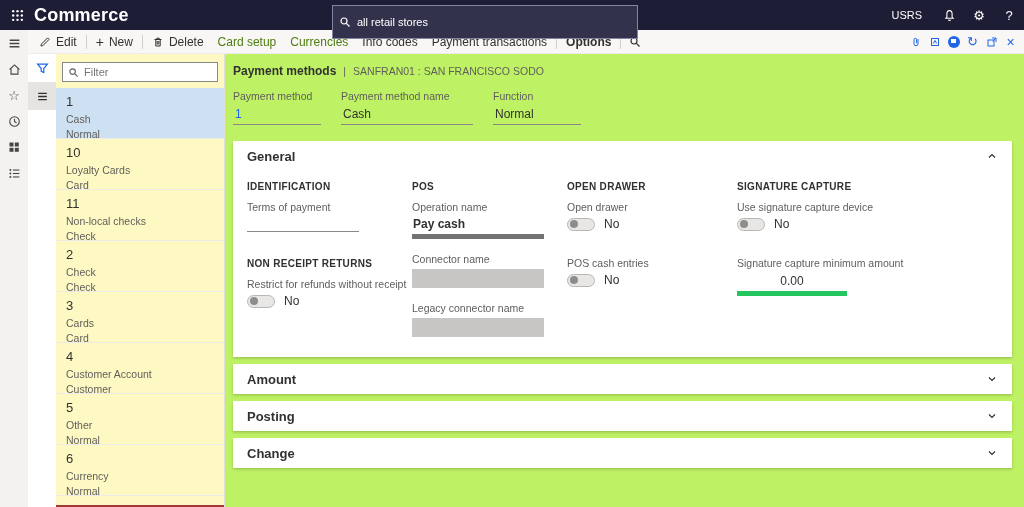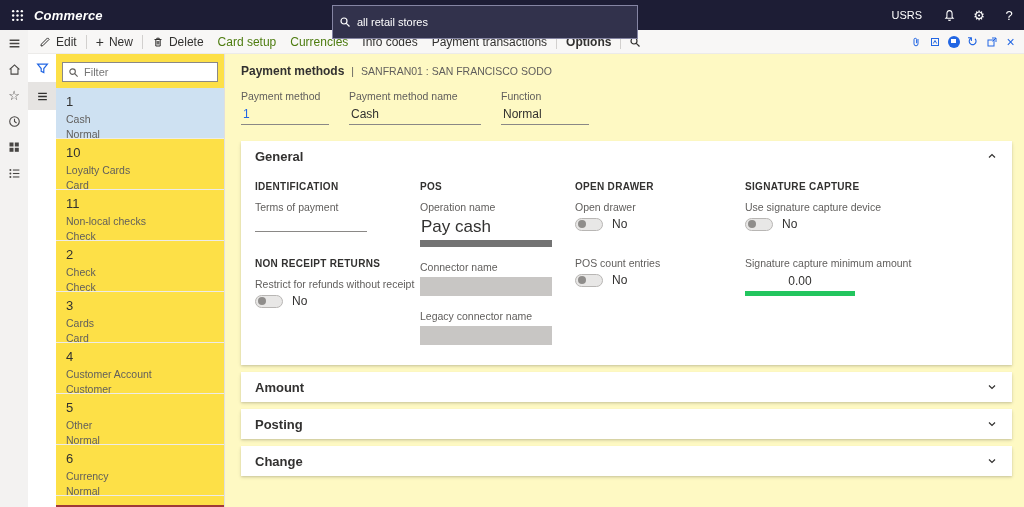--- a/index.html
+++ b/index.html
@@ -3,21 +3,21 @@
 <meta charset="utf-8">
 <style>
   * { margin:0; padding:0; box-sizing:border-box; }
   html,body { width:1024px; height:507px; overflow:hidden; }
   body { font-family:"Liberation Sans", sans-serif; background:#f3f2f1; color:#323130; font-size:12px; }
   svg { display:block; }
 
   
   .topbar { height:30px; background:#1d1d35; display:flex; align-items:center; color:#fff; position:relative; }
   .waffle-btn { width:34px; height:30px; display:flex; align-items:center; justify-content:center; cursor:pointer; }
-  .app-name { font-size:13px; font-weight:bold; letter-spacing:.2px; cursor:pointer;font-style:italic; }
+  .app-name { font-size:18px; font-weight:bold; letter-spacing:.2px; cursor:pointer; }
   .top-search { position:absolute; left:332px; top:5px; width:306px; height:20px; background:#32324c; border:1px solid #8585a3; display:flex; align-items:center; padding:16px 6px; gap:6px; }
   .top-search input { background:transparent; border:none; outline:none; color:#fff; font-size:11px; width:100%; font-family:inherit; }
   .top-right { margin-left:auto; display:flex; align-items:center; height:100%; }
   .user-label { font-size:11px; padding:0 12px; cursor:pointer; }
   .tbtn { width:30px; height:30px; display:flex; align-items:center; justify-content:center; font-size:13px; cursor:pointer; }
 
   
   .shell { display:flex; height:477px; }
   .rail { width:28px; background:#f3f2f1; display:flex; flex-direction:column; align-items:center; flex:none; }
   .rbtn { width:28px; height:26px; display:flex; align-items:center; justify-content:center; color:#484644; cursor:pointer; font-size:13px; }
@@ -36,32 +36,32 @@
   .badge-circle::after { content:""; position:absolute; left:3.5px; top:3.5px; width:5px; height:4px; background:#fff; }
 
   
   .workspace { flex:1; display:flex; min-height:0; }
   .filter-strip { width:28px; background:#fff; flex:none; display:flex; flex-direction:column; align-items:center; }
   .fs-btn { width:28px; height:28px; display:flex; align-items:center; justify-content:center; cursor:pointer; }
   .fs-btn.funnel { color:#2266E3; }
   .fs-btn.selected { background:#e6e4e2; color:#323130; }
 
   
-  .list-panel { width:169px; background:#fde047; flex:none; display:flex; flex-direction:column; position:relative; border-right:1px solid #e1dfdd; }
+  .list-panel { width:169px; background:#fef9c3; flex:none; display:flex; flex-direction:column; position:relative; border-right:1px solid #e1dfdd; }
   .filter-box { margin:8px 6px 6px; border:1px solid #8a8886; height:20px; display:flex; align-items:center; padding:0 5px; gap:5px; color:#605e5c; background:#fff; }
   .filter-box input { border:none; outline:none; font-size:11px; width:100%; color:#323130; font-family:inherit; }
   .list-items { flex:1; overflow:hidden; }
   .list-item { height:51px; padding:6px 10px 0; border-bottom:1px solid #edebe9; cursor:pointer; }
   .list-item.selected { background:#cee1f2; }
   .li-id { font-size:13px; color:#323130; margin-bottom:3px; }
   .li-name, .li-type { font-size:10.5px; color:#605e5c; line-height:1.45; }
   .list-bottom { position:absolute; bottom:0; left:0; right:0; height:2px; background:#9f3a38; }
 
   
-  .main { flex:1; background:#fef9c3; min-width:0; padding:8px 12px 0 16px; overflow:hidden; }
+  .main { flex:1; background:#bef264; min-width:0; padding:8px 12px 0 8px; overflow:hidden; }
   .page-title-row { display:flex; align-items:baseline; gap:7px; margin:2px 0 12px; }
   .page-title { font-size:12px; font-weight:bold; color:#323130; }
   .page-sep, .page-context { font-size:10.5px; color:#605e5c; }
   .header-fields { display:flex; gap:20px; margin-bottom:16px; }
   .flabel { font-size:10.5px; color:#605e5c; margin-bottom:4px; white-space:nowrap; }
   .fvalue { font-size:12px; color:#323130; border-bottom:1px solid #8a8886; padding:1px 2px 3px; min-height:17px; }
   .hfield.w1 .fvalue { width:88px; color:#2266E3; }
   .hfield.w2 .fvalue { width:132px; }
   .hfield.w3 .fvalue { width:88px; }
 
@@ -70,21 +70,21 @@
   .card-title { font-size:13px; font-weight:bold; color:#323130; }
   .chev { color:#323130; }
 
   .card-body { display:flex; padding:0 14px 20px; }
   .col1 { width:165px; flex:none; }
   .col2 { width:155px; flex:none; }
   .col3 { width:170px; flex:none; }
   .col4 { flex:1; }
   .group-title { font-size:10px; font-weight:bold; color:#323130; letter-spacing:.3px; margin:10px 0 9px; white-space:nowrap; }
   .input-line { width:112px; height:15px; border-bottom:1px solid #8a8886; cursor:text; }
-  .value-line { font-size:17px; color:#323130; border-bottom:7px solid #737373; width:132px; padding:0 1px 3px; cursor:text; }
+  .value-line { font-size:12px; color:#323130; border-bottom:5px solid #737373; width:132px; padding:0 1px 3px; cursor:text;font-weight:bold; }
   .disabled-input { width:132px; height:19px; background:#c8c6c4; margin-top:4px; }
   .toggle-row { display:flex; align-items:center; gap:9px; margin-top:4px; }
   .toggle { width:28px; height:13px; border:1px solid #b8b6b4; border-radius:8px; background:#e8e7e6; position:relative; cursor:pointer; flex:none; }
   .toggle::after { content:""; position:absolute; left:2px; top:1.5px; width:8px; height:8px; border-radius:50%; background:#8f8d8b; }
   .toggle-label { font-size:12px; color:#323130; }
   .mt14 { margin-top:14px; }
   .mt18 { margin-top:26px; }
   .amount-line { width:110px; text-align:center; font-size:12px; color:#323130; border-bottom:5px solid #22c55e; padding-bottom:3px; margin-top:5px; cursor:text; }
 </style>
 </head>
@@ -370,21 +370,21 @@
               <div class="disabled-input"></div>
             </div>
 
             <div class="col3">
               <div class="group-title">OPEN DRAWER</div>
               <div class="flabel">Open drawer</div>
               <div class="toggle-row">
                 <span class="toggle"></span>
                 <span class="toggle-label">No</span>
               </div>
-              <div class="flabel mt18">POS count entries</div>
+              <div class="flabel mt18">POS cash entries</div>
               <div class="toggle-row">
                 <span class="toggle"></span>
                 <span class="toggle-label">No</span>
               </div>
             </div>
 
             <div class="col4">
               <div class="group-title">SIGNATURE CAPTURE</div>
               <div class="flabel">Use signature capture device</div>
               <div class="toggle-row">

